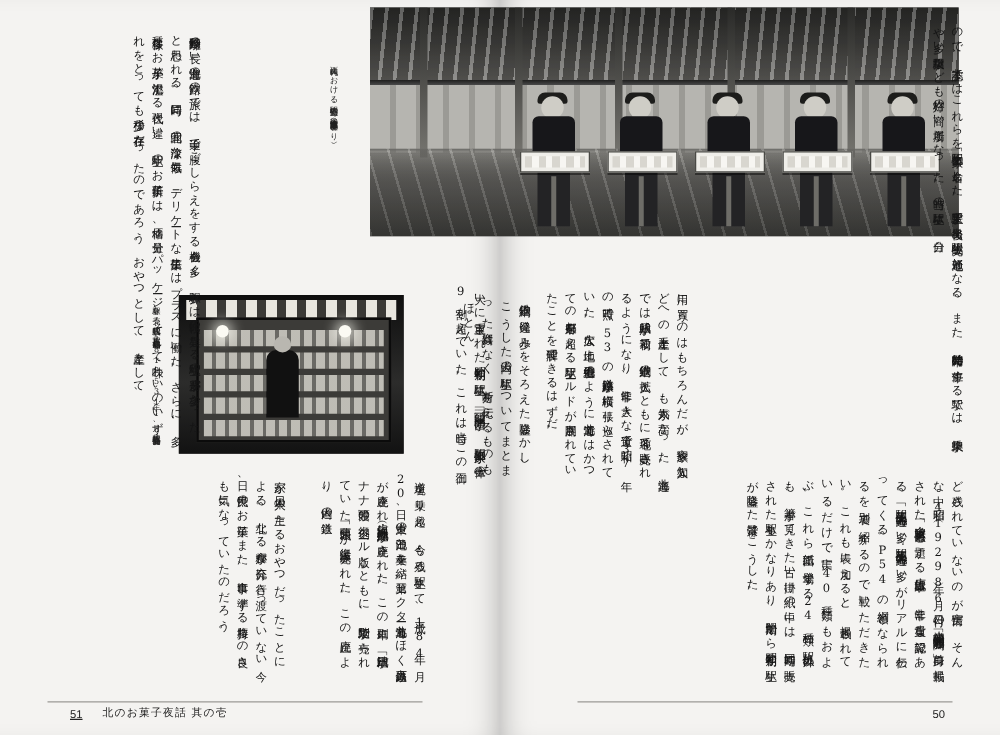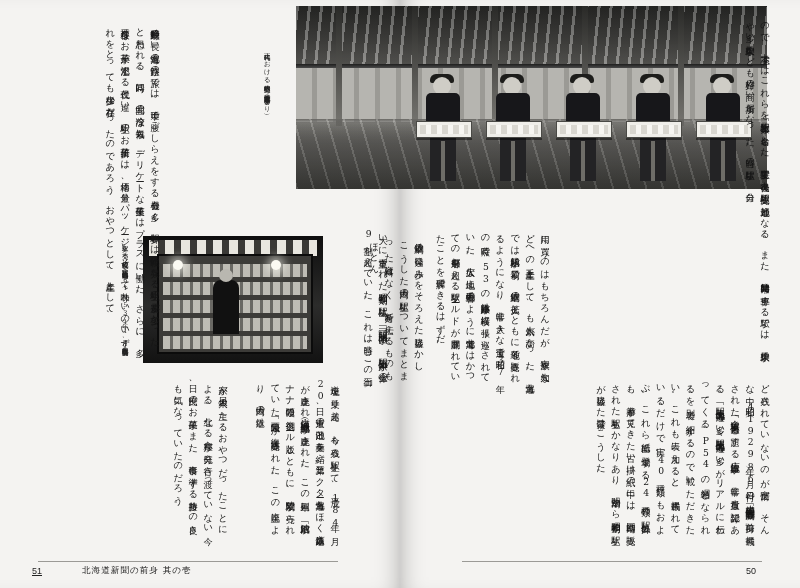--- a/index.html
+++ b/index.html
@@ -176,16 +176,16 @@
 
   <div class="vtext" style="position:absolute;left:332px;top:228px;width:58px;height:150px;">大いに重宝された昭和初期の駅生は、「饅頭」「餅」「団子」の、駅生御三家が全体の9割を超えていた。これは当時、この御三</div>
 
   <div class="vtext" style="position:absolute;left:232px;top:378px;width:110px;height:152px;">逆境を乗り越え　今も残る駅生さて、平成18年4月20日、道東の池田と美幸を結ぶ第三セクター北海道ちほく高原鉄道が廃止され銀河線（旧・池北線）が廃止された。この列車に、池田駅「バナナ饅頭」の復刻ベール版とともに、陸別駅で売られていた「栗饅頭」が復活販売された。この廃止により、道内の鉄道</div>
 
   <div class="vtext" style="position:absolute;left:160px;top:378px;width:70px;height:152px;">家が日本人の主たるおやつだったことによる。北なる食糧が充分に行き渡っていない今日、庶民のお菓子にまた、食事に準ずる腹持ちの良さも気になっていたのだろう。</div>
 
   <div class="rule" style="left:38px;bottom:26px;width:300px;"></div>
   <div class="rule" style="left:462px;bottom:26px;width:300px;"></div>
 
-  <div class="folio" style="left:32px;text-decoration:underline;">51</div>
-  <div class="footnote" style="left:82px;">北海道新聞の前身 其の壱</div>
+  <div class="folio" style="left:56px;text-decoration:underline;">51</div>
+  <div class="footnote" style="left:82px;">北のお菓子夜話 其の壱</div>
   <div class="folio" style="right:44px;text-align:right;">50</div>
 </div>
 
 </body></html>

